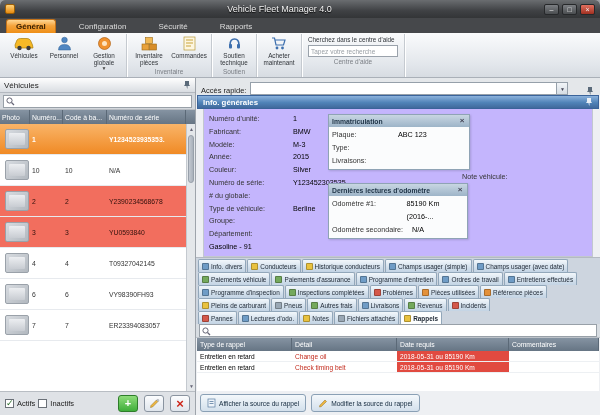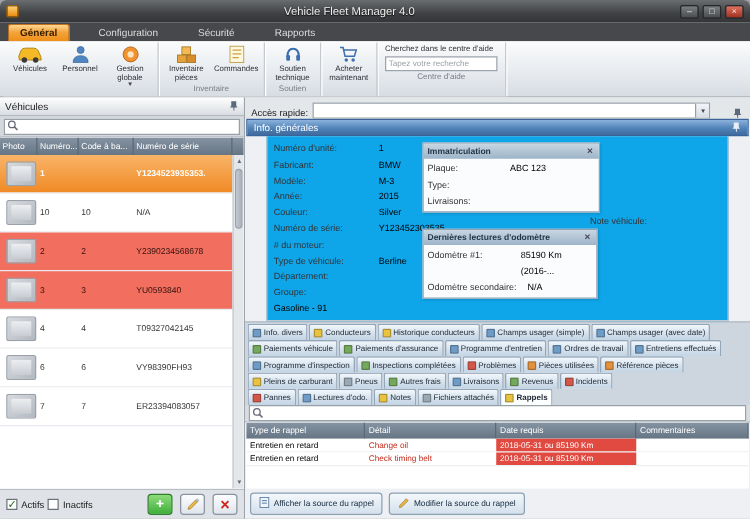--- a/index.html
+++ b/index.html
@@ -61,22 +61,22 @@
 .abtn.add::before{content:"+";line-height:1}
 .abtn.del{color:#cc2418;font-weight:bold}
 .abtn.del::before{content:"×";line-height:1;font-size:13px}
 
 .right{flex:1;display:flex;flex-direction:column;background:#eef0f3;min-width:0}
 .quick{height:17px;display:flex;align-items:flex-end;gap:4px;padding:0 6px 0 5px;font-size:7.5px;color:#222;background:#e4e7ea}
 .qselect{flex:1;max-width:318px;height:13px;background:#fff;border:1px solid #96a0aa;position:relative}
 .qarrow{position:absolute;right:0;top:0;bottom:0;width:11px;background:linear-gradient(#f2f5f8,#d6dde4);border-left:1px solid #96a0aa;font-size:5px;color:#445;display:flex;align-items:center;justify-content:center}
 .qarrow::before{content:"▼"}
 .qpin{margin-left:auto;display:flex}
-.ihead{height:14px;background:linear-gradient(#8cb2dc,#5083b8 55%,#40699c);border:1px solid #3a639a;color:#fff;font-size:7.8px;font-weight:normal;display:flex;align-items:center;justify-content:space-between;padding:0 5px;margin:0 1px}
-.ibody{height:148px;background:#0ea5e9;border:1px solid #c2c8cf;border-top:none;margin:0 17px;position:relative;padding:4px 0 0 5px;overflow:hidden}
+.ihead{height:14px;background:linear-gradient(#8cb2dc,#5083b8 55%,#40699c);border:1px solid #3a639a;color:#fff;font-size:7.8px;font-weight:bold;display:flex;align-items:center;justify-content:space-between;padding:0 5px;margin:0 1px}
+.ibody{height:148px;background:#c4b5fd;border:1px solid #c2c8cf;border-top:none;margin:0 7px;position:relative;padding:4px 0 0 5px;overflow:hidden}
 .frow{display:flex;font-size:7.2px;line-height:12.8px}
 .flabel{width:84px;color:#333}
 .fvalue{color:#000}
 .floatbox{position:absolute;border:1px solid #8fa3b5;background:#fbfcfd;box-shadow:1px 1px 2px rgba(0,0,0,.15)}
 .imm{left:124px;top:5px;width:142px}
 .odo{left:124px;top:74px;width:140px}
 .fbhead{height:12px;background:linear-gradient(#c8d6e2,#9db4c8);display:flex;align-items:center;justify-content:space-between;padding:0 3px;font-size:6.8px;font-weight:bold;color:#1e3346}
 .fbclose{font-size:8px;color:#445;width:8px;text-align:center;line-height:10px}
 .fbclose::before{content:"×"}
 .fbbody{padding:2px 3px}
@@ -375,33 +375,33 @@
           </div>
         <div class="frow">
             <span class="flabel">Couleur:</span>
             <span class="fvalue">Silver</span>
           </div>
         <div class="frow">
             <span class="flabel">Numéro de série:</span>
             <span class="fvalue">Y123452303535...</span>
           </div>
         <div class="frow">
-            <span class="flabel"># du moteur:</span>
+            <span class="flabel"># du globale:</span>
             <span class="fvalue"></span>
           </div>
         <div class="frow">
             <span class="flabel">Type de véhicule:</span>
             <span class="fvalue">Berline</span>
           </div>
         <div class="frow">
+            <span class="flabel">Groupe:</span>
+            <span class="fvalue"></span>
+          </div>
+        <div class="frow">
             <span class="flabel">Département:</span>
-            <span class="fvalue"></span>
-          </div>
-        <div class="frow">
-            <span class="flabel">Groupe:</span>
             <span class="fvalue"></span>
           </div>
         <div class="frow">
             <span class="fvalue">Gasoline - 91</span>
           </div>
 
         <div class="floatbox imm">
           <div class="fbhead">
             <span>Immatriculation</span>
             <span class="fbclose"></span>

